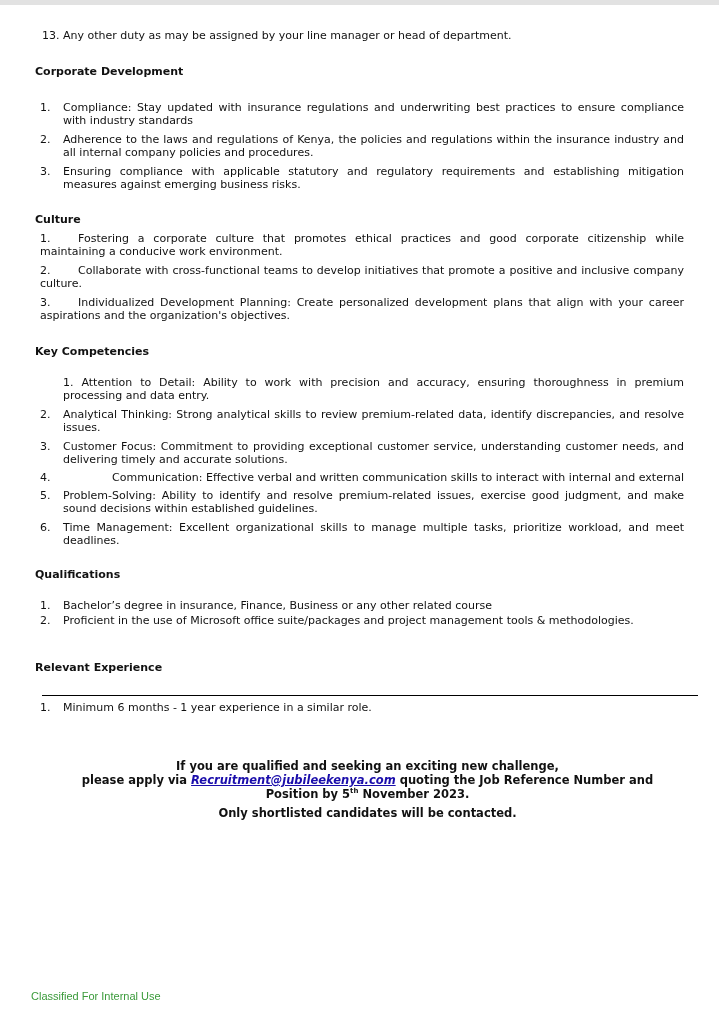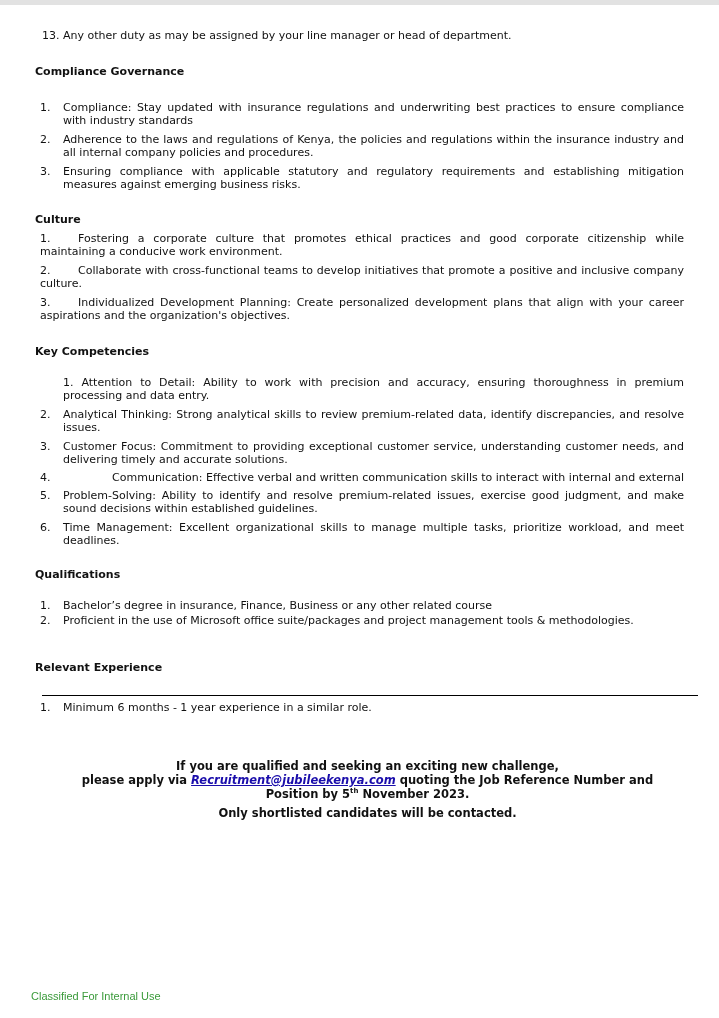--- a/index.html
+++ b/index.html
@@ -22,21 +22,21 @@
     .footer { position: absolute; left: 31px; top: 990px; color: #3a9a3a; font-family: "Liberation Sans", sans-serif; font-size: 11px; }
     sup { font-size: 7px; line-height: 0; }
   </style>
 </head>
 <body>
 
 <div class="topbar"></div>
 
 <div class="line" style="left:42px; top:29px;">13. Any other duty as may be assigned by your line manager or head of department.</div>
 
-<div class="head" style="left:35px; top:65px;">Compliance Governance</div>
+<div class="head" style="left:35px; top:65px;">Corporate Development</div>
 
 <div class="item" style="top:101px;">
   <span class="num">1.</span>
   <span class="txt">Compliance: Stay updated with insurance regulations and underwriting best practices to ensure compliance with industry standards</span>
 </div>
 <div class="item" style="top:133px;">
   <span class="num">2.</span>
   <span class="txt">Adherence to the laws and regulations of Kenya, the policies and regulations within the insurance industry and all internal company policies and procedures.</span>
 </div>
 <div class="item" style="top:165px;">

